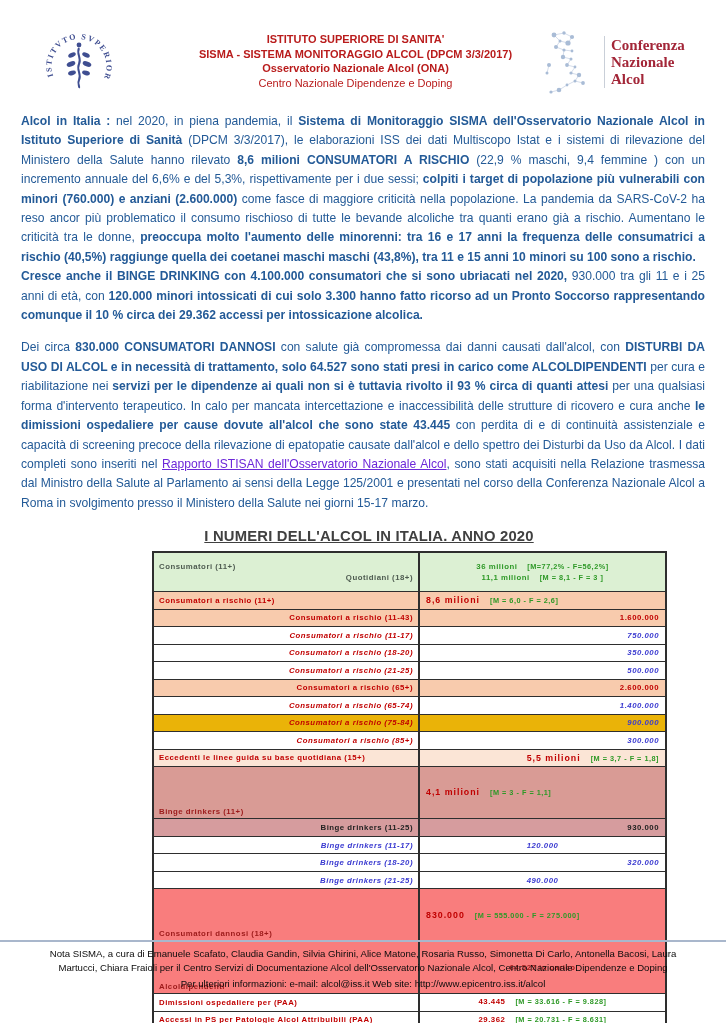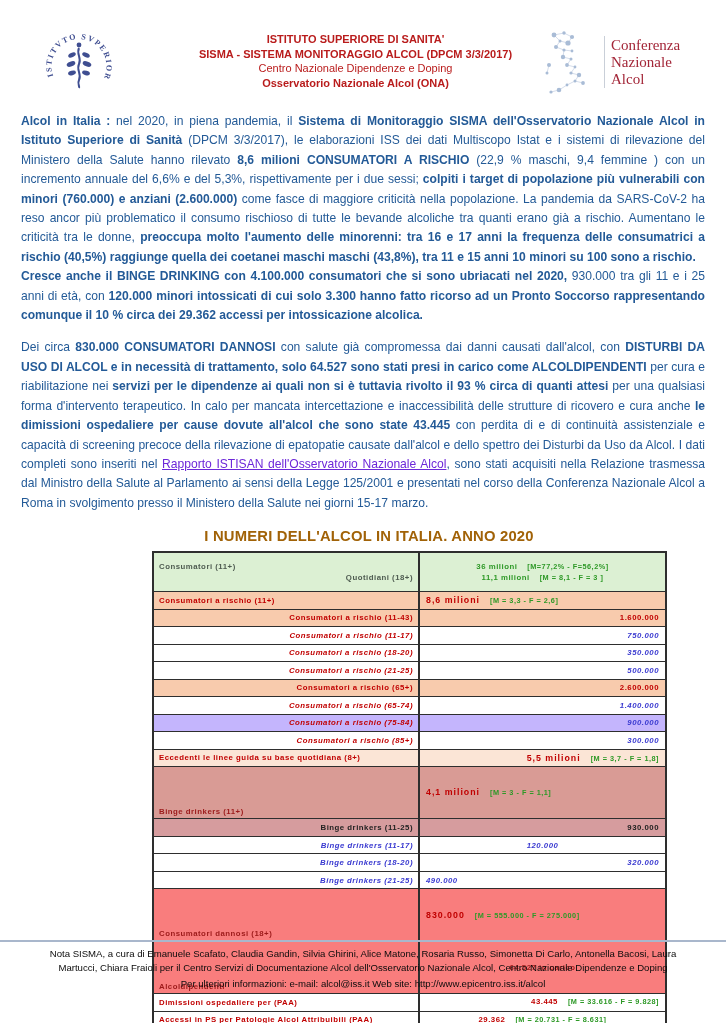--- a/index.html
+++ b/index.html
@@ -9,32 +9,32 @@
 
   
   header { display:flex; align-items:flex-start; }
   .logo-left { width:150px; display:flex; justify-content:flex-start; padding-left:20px; }
   .header-center { flex:1; text-align:center; color:#b91c1c; padding-top:6px; }
   .hc { font-size:11px; line-height:14.5px; font-weight:bold; }
   .hc.last { font-weight:normal; }
   .logo-right { width:165px; display:flex; align-items:center; gap:6px; padding-top:2px; }
   .conf-sep { width:1px; height:52px; background:#c9cfd8; }
   .conf-text { font-family:"Liberation Serif", serif; color:#a32638; font-size:15px;
-               line-height:17px; }
+               line-height:17px;font-weight:bold; }
 
   
   main { margin-top:10px; }
   .para { font-size:12.1px; line-height:19.4px; text-align:justify; color:#235a97; }
   .para span.b { font-weight:bold; }
   .para span.l { color:#6d28d9; text-decoration:underline; cursor:pointer; }
   .para.gap { margin-top:13px; }
 
   
-  .section-title { text-align:center; color:#a16207; font-size:14.8px; font-weight:bold;
-                   margin:15px 0 7px 12px; letter-spacing:0.2px; }
+  .section-title { text-align:center; color:#404040; font-size:14.8px; font-weight:bold;
+                   margin:15px 0 7px 12px; letter-spacing:0.2px;text-decoration:underline; }
 
   
   .stat-table { width:515px; margin-left:131px; border:2px solid #2e2e2e; }
   .t-row { display:flex; min-height:17.5px; border-top:1.5px solid #2e2e2e; }
   .t-row:first-child { border-top:none; }
   .t-label { width:266px; border-right:2px solid #2e2e2e; display:flex; flex-direction:column;
              justify-content:center; padding:1px 5px; }
   .t-value { flex:1; display:flex; flex-direction:column; justify-content:center; padding:1px 6px; }
   .tl, .tv { font-size:7.8px; letter-spacing:0.5px; line-height:1.45; }
   .red  { color:#c00000; font-weight:bold; }
@@ -78,22 +78,22 @@
           <ellipse cx="31" cy="47" rx="4" ry="2.2" transform="rotate(-15 31 47)"></ellipse>
           <ellipse cx="45" cy="47" rx="4" ry="2.2" transform="rotate(15 45 47)"></ellipse>
           <circle cx="38" cy="19" r="2.4"></circle>
         </g>
       </svg>
     </div>
 
     <div class="header-center">
       <div class="hc">ISTITUTO SUPERIORE DI SANITA'</div>
       <div class="hc">SISMA - SISTEMA MONITORAGGIO ALCOL (DPCM 3/3/2017)</div>
+      <div class="hc">Osservatorio Nazionale Alcol (ONA)</div>
       <div class="hc last">Centro Nazionale Dipendenze e Doping</div>
-      <div class="hc">Osservatorio Nazionale Alcol (ONA)</div>
     </div>
 
     <div class="logo-right">
       <svg width="58" height="68" viewBox="0 0 58 68">
         <g stroke="#c3cfe2" stroke-width="0.7">
           <line x1="14" y1="7" x2="24" y2="5"></line>
             <line x1="24" y1="5" x2="32" y2="9"></line>
           <line x1="14" y1="7" x2="20" y2="13"></line>
             <line x1="20" y1="13" x2="28" y2="15"></line>
           <line x1="28" y1="15" x2="32" y2="9"></line>
@@ -164,21 +164,21 @@
           <div class="t-value">
             <div class="tv" style="text-align: center;"><span class="grn">36 milioni</span><span class="grn brk">[M=77,2% - F=56,2%]</span></div>
             <div class="tv" style="text-align: center;"><span class="grn">11,1 milioni</span><span class="grn brk">[M = 8,1 - F = 3 ]</span></div>
           </div>
         </div>
         <div class="t-row" style="background: rgb(248, 203, 173);">
           <div class="t-label">
             <div class="tl red" style="text-align: left;">Consumatori a rischio (11+)</div>
           </div>
           <div class="t-value">
-            <div class="tv" style="text-align: left;"><span class="red big">8,6 milioni</span><span class="grn brk">[M = 3,3 - F = 2,6]</span></div>
+            <div class="tv" style="text-align: left;"><span class="red big">8,6 milioni</span><span class="grn brk">[M = 6,0 - F = 2,6]</span></div>
           </div>
         </div>
         <div class="t-row" style="background: rgb(248, 203, 173);">
           <div class="t-label">
             <div class="tl red" style="text-align: right;">Consumatori a rischio (11-43)</div>
           </div>
           <div class="t-value">
             <div class="tv" style="text-align: right;"><span class="red">1.600.000</span></div>
           </div>
         </div>
@@ -215,39 +215,39 @@
           </div>
         </div>
         <div class="t-row" style="background: rgb(255, 255, 255);">
           <div class="t-label">
             <div class="tl redi" style="text-align: right;">Consumatori a rischio (65-74)</div>
           </div>
           <div class="t-value">
             <div class="tv" style="text-align: right;"><span class="bluei">1.400.000</span></div>
           </div>
         </div>
-        <div class="t-row" style="background: #c4b5fd;">
+        <div class="t-row" style="background: #eab308;">
           <div class="t-label">
             <div class="tl redi" style="text-align: right;">Consumatori a rischio (75-84)</div>
           </div>
           <div class="t-value">
             <div class="tv" style="text-align: right;"><span class="bluei">900.000</span></div>
           </div>
         </div>
         <div class="t-row" style="background: rgb(255, 255, 255);">
           <div class="t-label">
             <div class="tl redi" style="text-align: right;">Consumatori a rischio  (85+)</div>
           </div>
           <div class="t-value">
             <div class="tv" style="text-align: right;"><span class="bluei">300.000</span></div>
           </div>
         </div>
         <div class="t-row" style="background: rgb(251, 229, 214);">
           <div class="t-label">
-            <div class="tl red" style="text-align: left;">Eccedenti le linee guida su base quotidiana (8+)</div>
+            <div class="tl red" style="text-align: left;">Eccedenti le linee guida su base quotidiana (15+)</div>
           </div>
           <div class="t-value">
             <div class="tv" style="text-align: right; margin-left: 16px;"><span class="red big">5,5 milioni</span><span class="grn brk">[M = 3,7 - F = 1,8]</span></div>
           </div>
         </div>
         <div class="t-row" style="background: rgb(217, 155, 149);">
           <div class="t-label">
             <div class="tl dred" style="text-align: left;">Binge drinkers (11+)</div>
           </div>
           <div class="t-value">
@@ -276,21 +276,21 @@
           </div>
           <div class="t-value">
             <div class="tv" style="text-align: right;"><span class="bluei">320.000</span></div>
           </div>
         </div>
         <div class="t-row" style="background: rgb(255, 255, 255);">
           <div class="t-label">
             <div class="tl bluei" style="text-align: right;">Binge drinkers (21-25)</div>
           </div>
           <div class="t-value">
-            <div class="tv" style="text-align: left;"><span class="bluei">490.000</span></div>
+            <div class="tv" style="text-align: center;"><span class="bluei">490.000</span></div>
           </div>
         </div>
         <div class="t-row" style="background: rgb(249, 125, 125);">
           <div class="t-label">
             <div class="tl dred" style="text-align: left;">Consumatori dannosi (18+)</div>
           </div>
           <div class="t-value">
             <div class="tv" style="text-align: left;"><span class="red big">830.000</span><span class="grn brk">[M = 555.000 - F = 275.000]</span></div>
           </div>
         </div>
@@ -300,21 +300,21 @@
           </div>
           <div class="t-value">
             <div class="tv" style="text-align: center;"><span class="dred">64.527 in carico</span></div>
           </div>
         </div>
         <div class="t-row" style="background: rgb(255, 255, 255);">
           <div class="t-label">
             <div class="tl red" style="text-align: left;">Dimissioni ospedaliere per (PAA)</div>
           </div>
           <div class="t-value">
-            <div class="tv" style="text-align: right;"><span class="red">43.445</span><span class="grn brk">[M = 33.616 - F = 9.828]</span></div>
+            <div class="tv" style="text-align: center;"><span class="red">43.445</span><span class="grn brk">[M = 33.616 - F = 9.828]</span></div>
           </div>
         </div>
         <div class="t-row" style="background: rgb(255, 255, 255);">
           <div class="t-label">
             <div class="tl red" style="text-align: left;">Accessi in PS per Patologie Alcol Attribuibili (PAA)</div>
           </div>
           <div class="t-value">
             <div class="tv" style="text-align: center;"><span class="red">29.362</span><span class="grn brk">[M = 20.731 - F = 8.631]</span></div>
           </div>
         </div>

